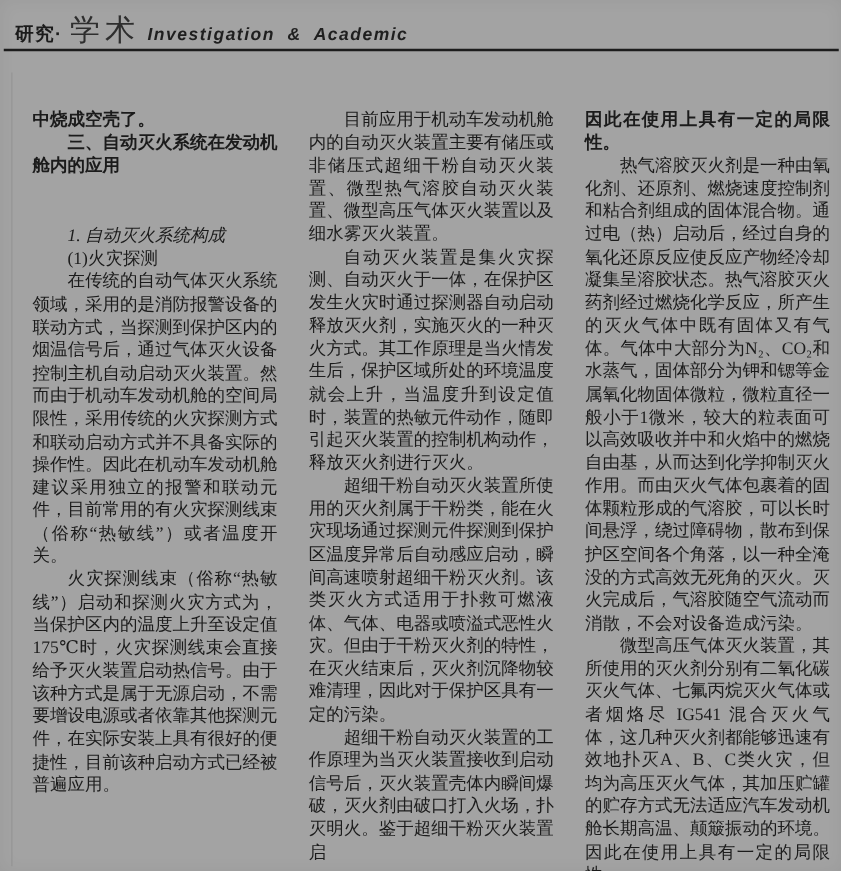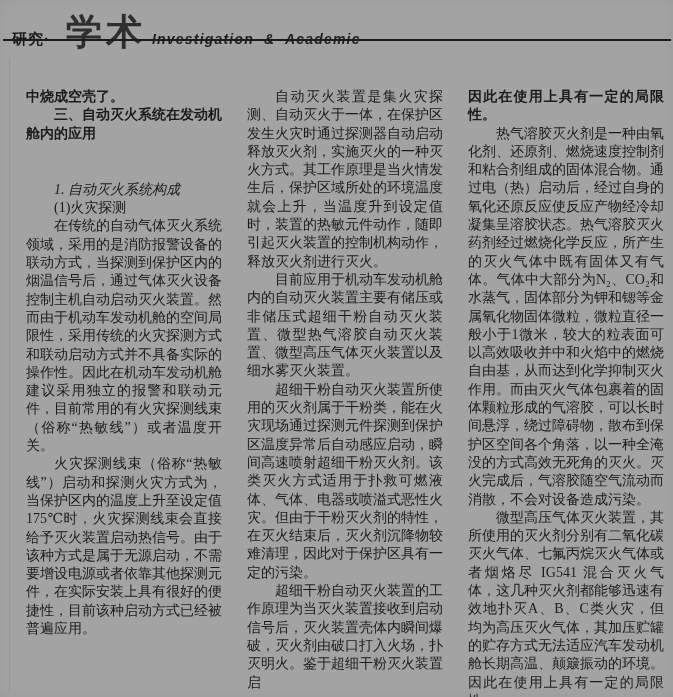--- a/index.html
+++ b/index.html
@@ -27,25 +27,25 @@
     align-items: baseline;
     white-space: nowrap;
   }
   .mh-cn-bold {
     font-family: "Liberation Sans", "DejaVu Sans", sans-serif;
     font-weight: bold;
     font-size: 15px;
     letter-spacing: 1px;
   }
   .mh-cn-title {
-    font-size: 36px;
-    font-weight: 700;
+    font-size: 24px;
+    font-weight: 400;
     color: #2e2e2e;
     letter-spacing: 4px;
-    margin-left: 16px;
+    margin-left: 6px;
   }
   .mh-en {
     font-family: "Liberation Sans", "DejaVu Sans", sans-serif;
     font-style: italic;
     font-weight: bold;
     font-size: 14px;
     letter-spacing: 1.2px;
     word-spacing: 5px;
     margin-left: 6px;
     color: #1f1f1f;
@@ -93,22 +93,22 @@
     <div class="col">
       <p class="cont">中烧成空壳了。</p>
       <p class="heading">三、自动灭火系统在发动机舱内的应用</p>
       <p class="subheading">1. 自动灭火系统构成</p>
       <p class="item">(1)火灾探测</p>
       <p class="para">在传统的自动气体灭火系统领域，采用的是消防报警设备的联动方式，当探测到保护区内的烟温信号后，通过气体灭火设备控制主机自动启动灭火装置。然而由于机动车发动机舱的空间局限性，采用传统的火灾探测方式和联动启动方式并不具备实际的操作性。因此在机动车发动机舱建议采用独立的报警和联动元件，目前常用的有火灾探测线束（俗称“热敏线”）或者温度开关。</p>
       <p class="para">火灾探测线束（俗称“热敏线”）启动和探测火灾方式为，当保护区内的温度上升至设定值175℃时，火灾探测线束会直接给予灭火装置启动热信号。由于该种方式是属于无源启动，不需要增设电源或者依靠其他探测元件，在实际安装上具有很好的便捷性，目前该种启动方式已经被普遍应用。</p>
     </div>
 
     <div class="col">
+      <p class="para">目前应用于机动车发动机舱内的自动灭火装置主要有储压或非储压式超细干粉自动灭火装置、微型热气溶胶自动灭火装置、微型高压气体灭火装置以及细水雾灭火装置。</p>
       <p class="para">自动灭火装置是集火灾探测、自动灭火于一体，在保护区发生火灾时通过探测器自动启动释放灭火剂，实施灭火的一种灭火方式。其工作原理是当火情发生后，保护区域所处的环境温度就会上升，当温度升到设定值时，装置的热敏元件动作，随即引起灭火装置的控制机构动作，释放灭火剂进行灭火。</p>
-      <p class="para">目前应用于机动车发动机舱内的自动灭火装置主要有储压或非储压式超细干粉自动灭火装置、微型热气溶胶自动灭火装置、微型高压气体灭火装置以及细水雾灭火装置。</p>
       <p class="para">超细干粉自动灭火装置所使用的灭火剂属于干粉类，能在火灾现场通过探测元件探测到保护区温度异常后自动感应启动，瞬间高速喷射超细干粉灭火剂。该类灭火方式适用于扑救可燃液体、气体、电器或喷溢式恶性火灾。但由于干粉灭火剂的特性，在灭火结束后，灭火剂沉降物较难清理，因此对于保护区具有一定的污染。</p>
       <p class="para">超细干粉自动灭火装置的工作原理为当灭火装置接收到启动信号后，灭火装置壳体内瞬间爆破，灭火剂由破口打入火场，扑灭明火。鉴于超细干粉灭火装置启</p>
     </div>
 
     <div class="col">
       <p class="cont">因此在使用上具有一定的局限性。</p>
       <p class="para">热气溶胶灭火剂是一种由氧化剂、还原剂、燃烧速度控制剂和粘合剂组成的固体混合物。通过电（热）启动后，经过自身的氧化还原反应使反应产物经冷却凝集呈溶胶状态。热气溶胶灭火药剂经过燃烧化学反应，所产生的灭火气体中既有固体又有气体。气体中大部分为N₂、CO₂和水蒸气，固体部分为钾和锶等金属氧化物固体微粒，微粒直径一般小于1微米，较大的粒表面可以高效吸收并中和火焰中的燃烧自由基，从而达到化学抑制灭火作用。而由灭火气体包裹着的固体颗粒形成的气溶胶，可以长时间悬浮，绕过障碍物，散布到保护区空间各个角落，以一种全淹没的方式高效无死角的灭火。灭火完成后，气溶胶随空气流动而消散，不会对设备造成污染。</p>
       <p class="para">微型高压气体灭火装置，其所使用的灭火剂分别有二氧化碳灭火气体、七氟丙烷灭火气体或者烟烙尽 IG541 混合灭火气体，这几种灭火剂都能够迅速有效地扑灭A、B、C类火灾，但均为高压灭火气体，其加压贮罐的贮存方式无法适应汽车发动机舱长期高温、颠簸振动的环境。因此在使用上具有一定的局限性。</p>
     </div>
 

